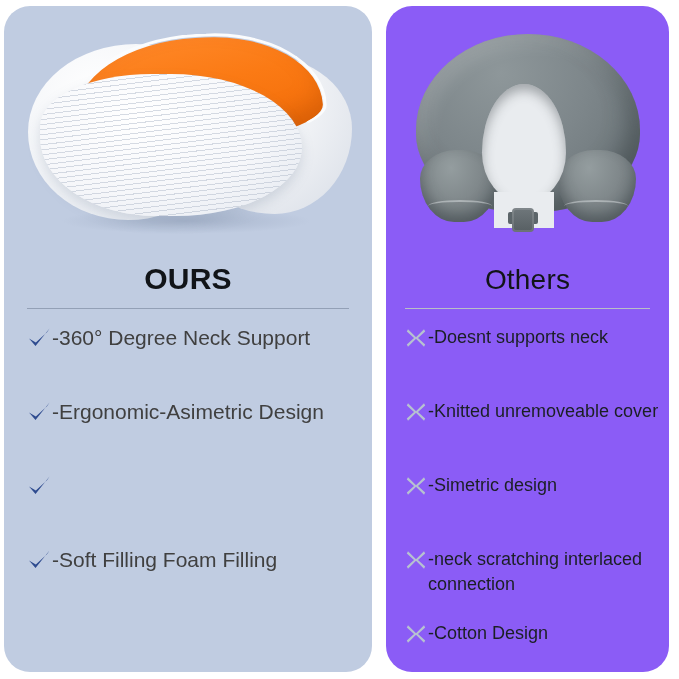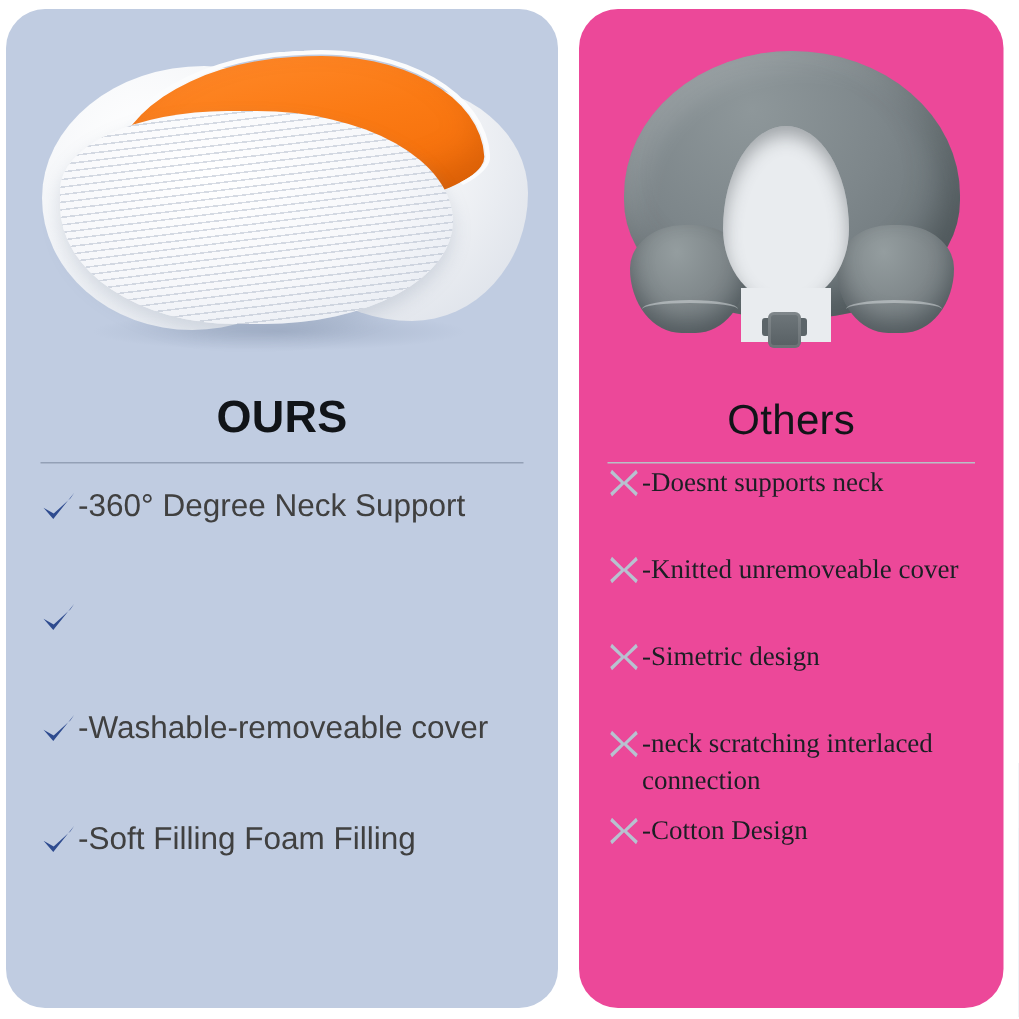--- a/index.html
+++ b/index.html
@@ -29,21 +29,21 @@
     overflow: hidden;
   }
   .panel-ours {
     left: 4px;
     width: 368px;
     background: #c0cce1;
   }
   .panel-others {
     left: 386px;
     width: 283px;
-    background: #ec4899;
+    background: #8b5cf6;
   }
 
   
   .product-area {
     position: relative;
     height: 240px;
     width: 100%;
   }
   .product-area.others { height: 240px; }
 
@@ -235,21 +235,21 @@
     color: #15181c;
   }
   .list-ours .feature-item {
     padding: 0 10px 0 22px;
     min-height: 58px;
     margin-top: 16px;
   }
   .list-others .feature-item {
     padding: 0 8px 0 18px;
     min-height: 58px;
-    font-family: Liberation Serif, serif;
+    margin-top: 16px;
   }
   .mark {
     flex: 0 0 auto;
     display: block;
     margin-top: 1px;
   }
   .mark-check { width: 26px; height: 26px; }
   .mark-x { width: 24px; height: 24px; }
   .feature-text {
     font-size: 19px;
@@ -283,26 +283,26 @@
       <li class="feature-item">
         <svg class="mark mark-check" viewBox="0 0 26 26">
           <path d="M3 12.5 L9.5 20 L23.5 2.5 L21 6.2 L9.8 16.4 Z" fill="#2e4b8f"></path>
         </svg>
         <span class="feature-text">-360° Degree Neck Support</span>
       </li>
       <li class="feature-item">
         <svg class="mark mark-check" viewBox="0 0 26 26">
           <path d="M3 12.5 L9.5 20 L23.5 2.5 L21 6.2 L9.8 16.4 Z" fill="#2e4b8f"></path>
         </svg>
+        <span class="feature-text">-Ergonomic-Asimetric Design</span>
       </li>
       <li class="feature-item">
         <svg class="mark mark-check" viewBox="0 0 26 26">
           <path d="M3 12.5 L9.5 20 L23.5 2.5 L21 6.2 L9.8 16.4 Z" fill="#2e4b8f"></path>
         </svg>
-        <span class="feature-text">-Washable-removeable cover</span>
       </li>
       <li class="feature-item">
         <svg class="mark mark-check" viewBox="0 0 26 26">
           <path d="M3 12.5 L9.5 20 L23.5 2.5 L21 6.2 L9.8 16.4 Z" fill="#2e4b8f"></path>
         </svg>
         <span class="feature-text">-Soft Filling Foam Filling</span>
       </li>
 
     </ul>
   </div>

